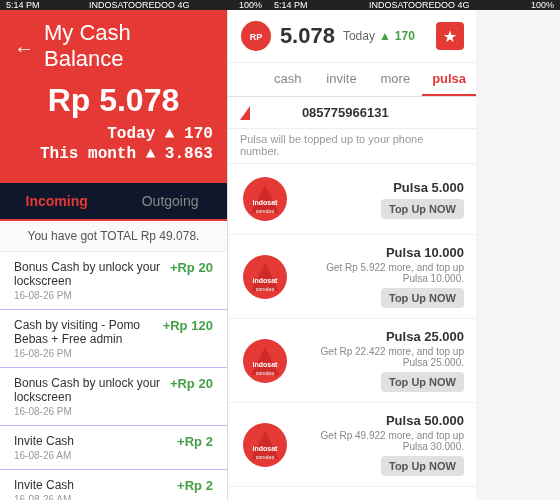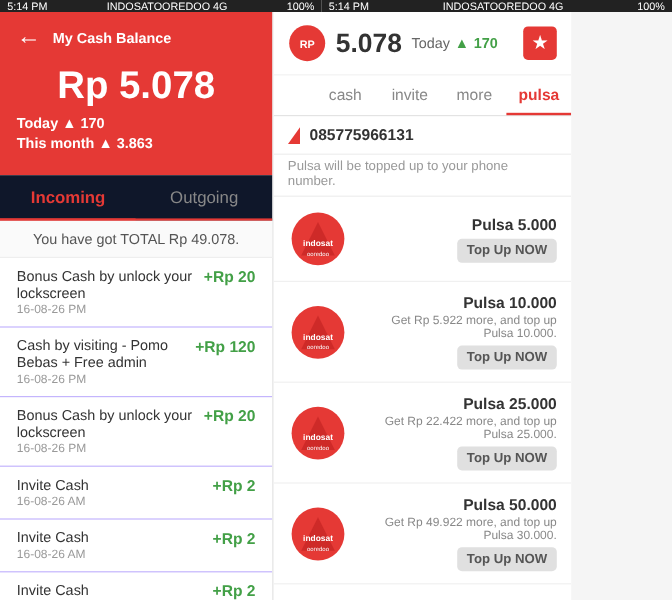--- a/index.html
+++ b/index.html
@@ -35,36 +35,37 @@
       margin-bottom: 10px;
     }
 
     .back-arrow {
       font-size: 20px;
       margin-right: 10px;
       cursor: pointer;
     }
 
     .left-header-title {
-      font-size: 12px;
-      font-weight: bold;
+      font-size: 22px;
+      font-weight: normal;
     }
 
     .balance-amount {
       text-align: center;
       font-size: 32px;
       font-weight: bold;
       color: #fff;
       margin-bottom: 6px;
     }
 
     .balance-stats {
-      text-align: left;
-      font-size: 12px;
+      text-align: right;
+      font-size: 16px;
       color: #ffcdd2;
+      font-family: Liberation Mono, monospace;
     }
 
     .balance-stats span {
       color: #fff;
       font-weight: bold;
     }
 
     .stat-row {
       margin-bottom: 2px;
     }
@@ -216,20 +217,21 @@
       border-bottom: 2px solid #e53935;
       font-weight: bold;
     }
 
     .phone-number-row {
       display: flex;
       align-items: center;
       padding: 8px 12px;
       background: #fff;
       border-bottom: 1px solid #eee;
+      gap: 44px;
     }
 
     .signal-icon {
       width: 0;
       height: 0;
       border-left: 10px solid transparent;
       border-right: 0;
       border-bottom: 14px solid #e53935;
       margin-right: 8px;
     }

